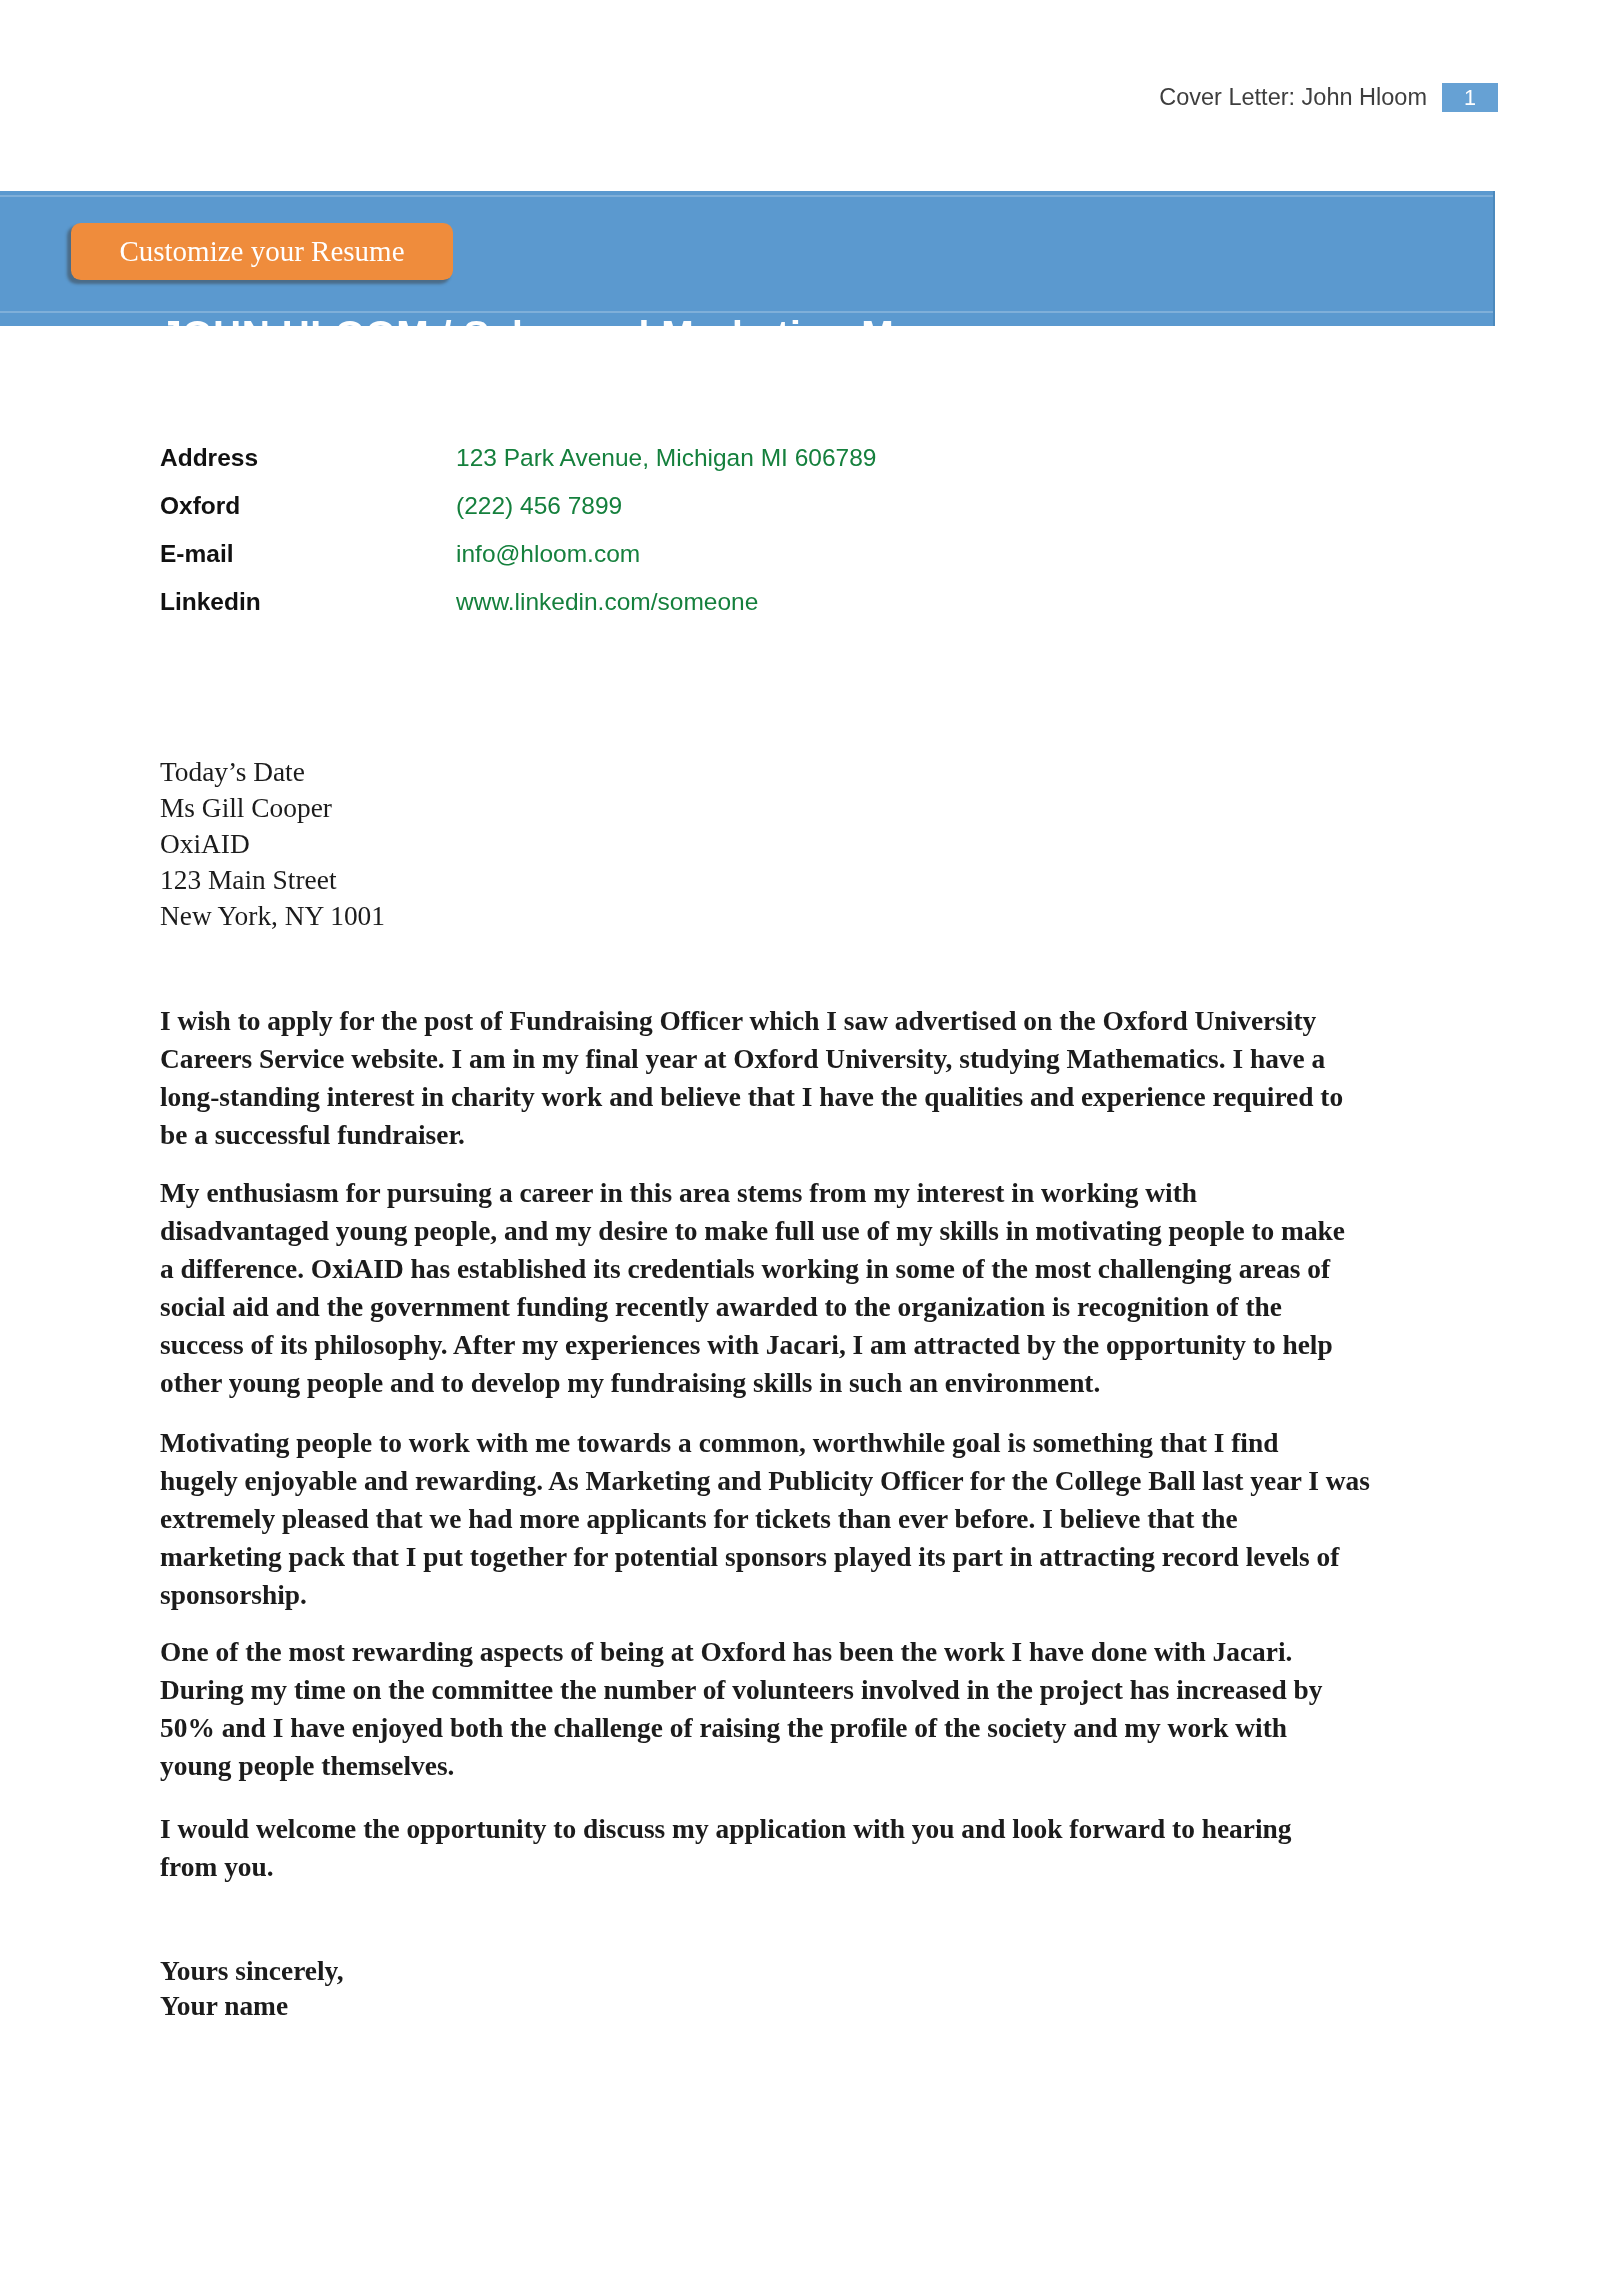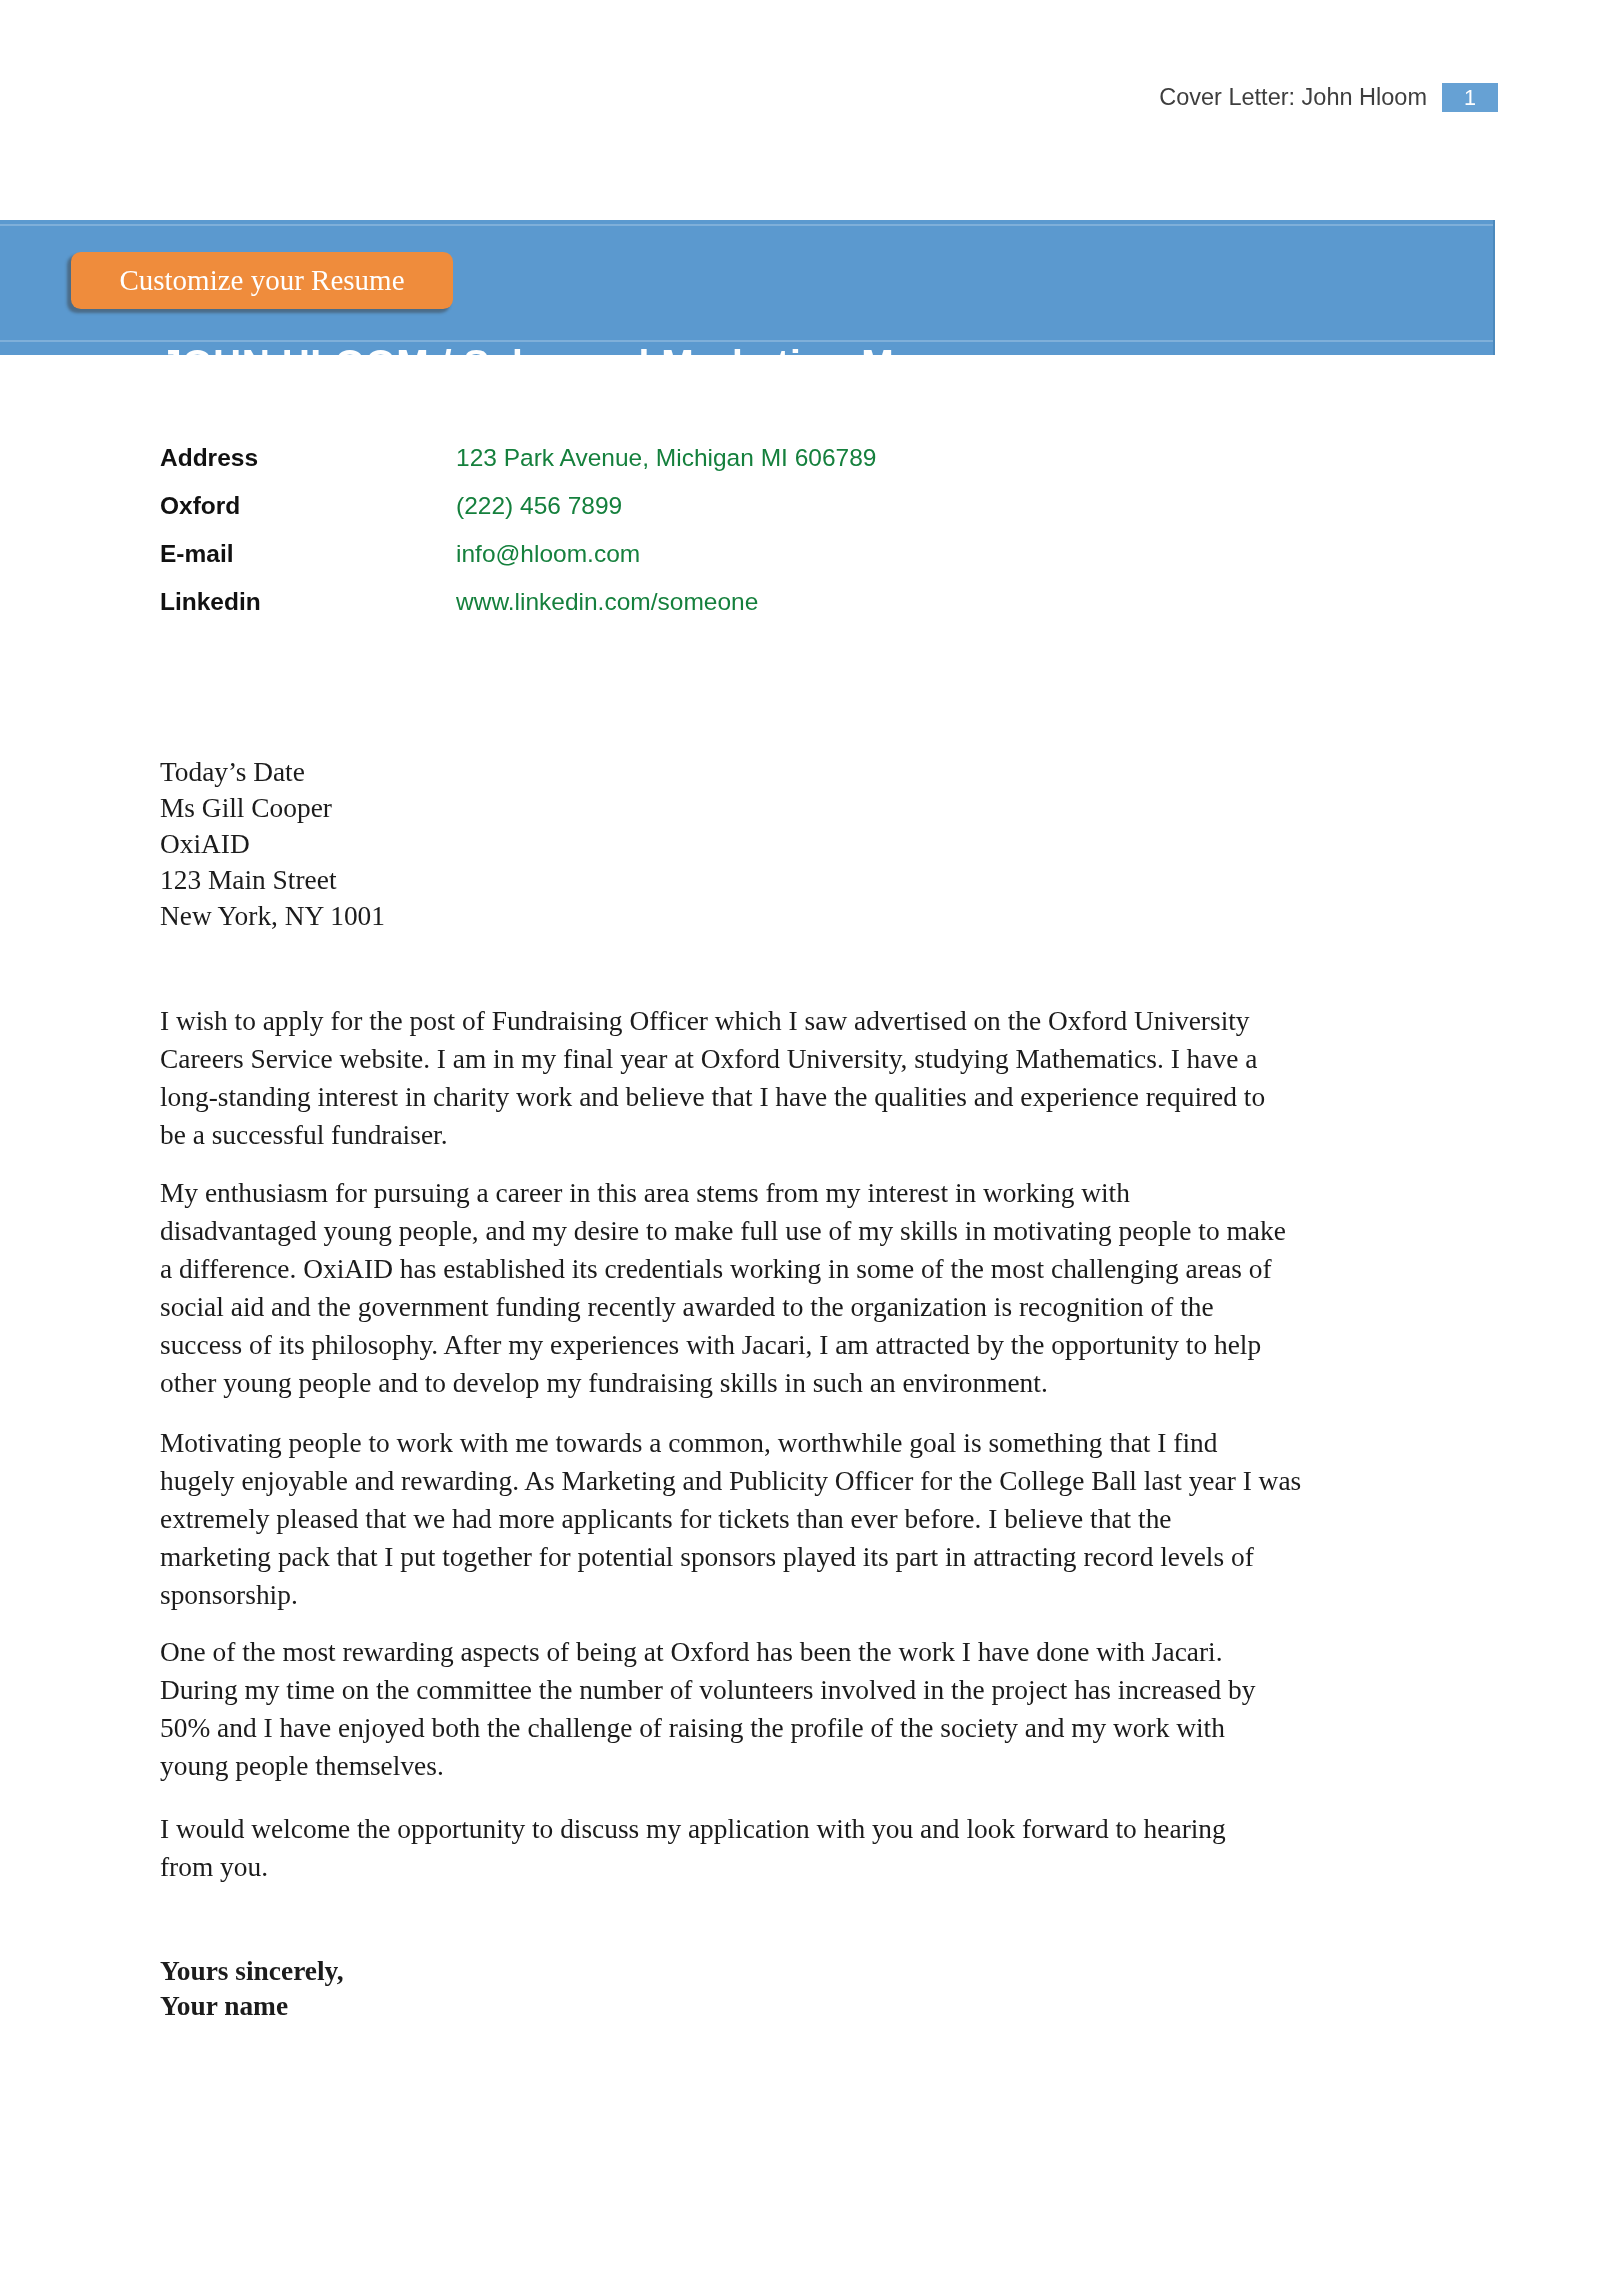--- a/index.html
+++ b/index.html
@@ -9,21 +9,21 @@
   }
 
   
   .top-header { position:absolute; top:83px; right:123px; height:29px;
     display:flex; align-items:center; gap:15px; }
   .top-title { font-size:23.5px; color:#3e3e3e; white-space:nowrap; }
   .page-badge { width:56px; height:29px; background:var(--page_badge_blue,#66a1d4);
     color:#fff; font-size:21.6px; line-height:29px; text-align:center; }
 
   
-  .banner { position:absolute; top:220px; left:0; width:1495px; height:135px;
+  .banner { position:absolute; top:191px; left:0; width:1495px; height:135px;
     background:var(--banner_blue,#5b99cf); border-right:2.9px solid #4b89bd; box-sizing:border-box; }
   .banner-line-top { position:absolute; top:3.9px; left:0; right:0; height:2px;
     background:rgba(255,255,255,0.22); }
   .banner-line-bottom { position:absolute; bottom:12.7px; left:0; right:0; height:2px;
     background:rgba(255,255,255,0.22); }
   .customize-btn { position:absolute; left:71px; top:32px; width:382px; height:57px;
     background:var(--button_orange,#ef8c3c); color:#ffffff; border:0; border-radius:9.8px;
     font-family:"Liberation Serif", serif; font-size:29px;
     box-shadow:-3.9px 3.9px 2.9px rgba(50,40,30,0.40); cursor:pointer; }
   .name-title { position:absolute; left:160px; top:122px; margin:0;
@@ -38,21 +38,21 @@
   
   .subject { position:absolute; top:662px; left:152px; width:calc(100% - 152px); height:56px;
     background:var(--subject_blue,#a5c8e8); border-bottom:2.9px solid #92bbdf; box-sizing:border-box;
     display:flex; align-items:center; padding-left:15.7px; }
   .subject-text { font-size:28px; font-weight:bold; color:#ffffff; white-space:nowrap; }
 
   
   .serif { font-family:"Liberation Serif", serif; color:#1c1c1c; white-space:pre-line; }
   .recipient { position:absolute; left:160px; top:754px; font-size:27.4px; line-height:36px; }
   .para { position:absolute; left:160px; width:1353px; margin:0;
-    font-size:27.4px; line-height:38px; }
+    font-size:27.4px; line-height:38px;font-weight:bold; }
   .p1 { top:1002px; } .p2 { top:1174px; } .p3 { top:1424px; }
   .p4 { top:1633px; } .p5 { top:1810px; }
   .closing { position:absolute; left:160px; top:1954px; font-size:27.4px; line-height:35px;font-weight:bold; }
 </style>
 </head>
 <body>
 
 <div class="page">
 
   <header class="top-header">

